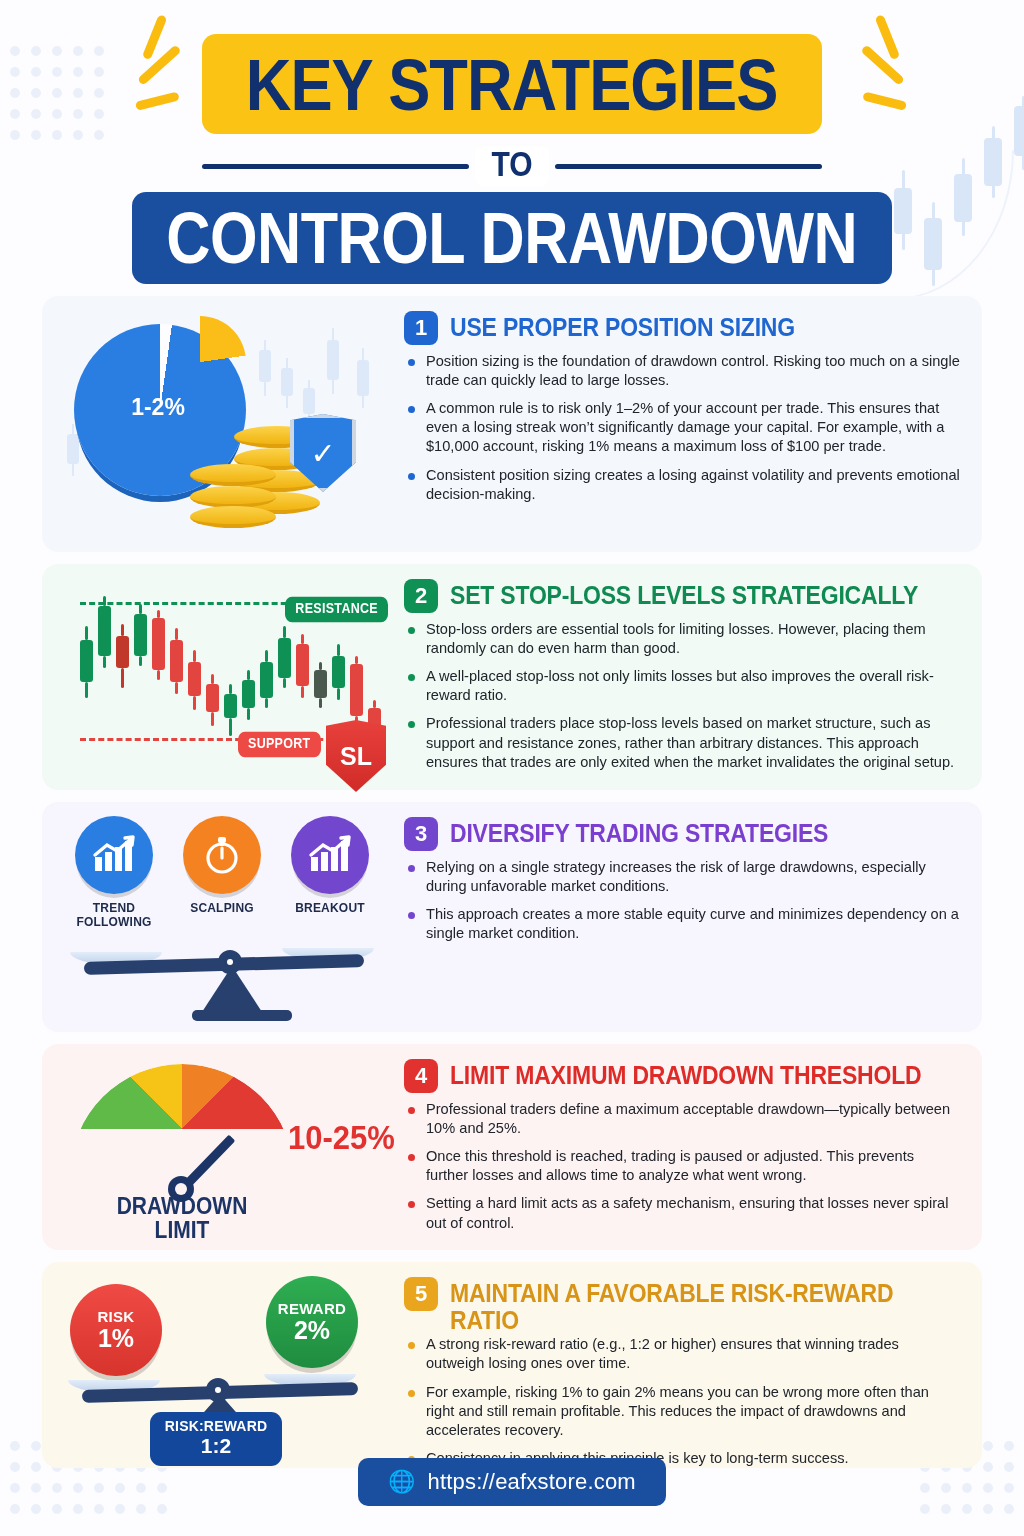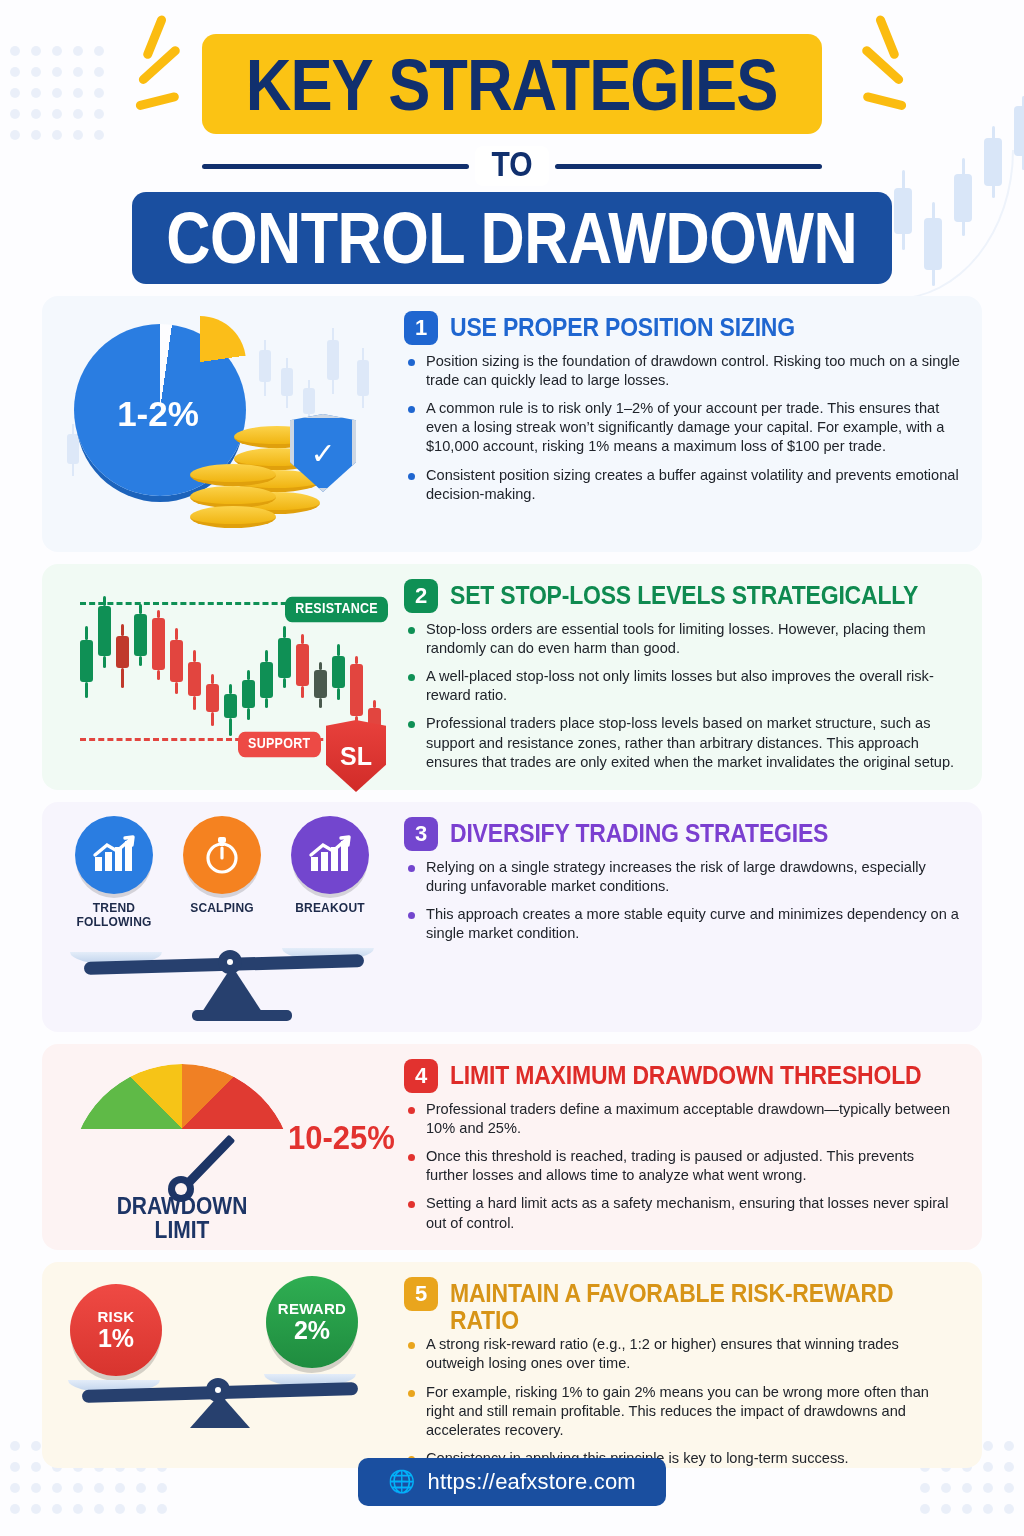--- a/index.html
+++ b/index.html
@@ -180,21 +180,21 @@
   #pie-slice {
     position: absolute; left: 112px; top: 20px;
     width: 92px; height: 92px;
     background: conic-gradient(from 0deg, #fbbe19 0deg 82deg, transparent 82deg 360deg);
     border-radius: 50%;
     clip-path: polygon(0 0, 100% 0, 100% 100%, 0 100%);
   }
   #pie-label {
     position: absolute; left: 56px; top: 98px;
     width: 120px; text-align: center;
-    color: #fff; font-size: 35px; font-weight: 800;
+    color: #fff; font-size: 23px; font-weight: 800;
   }
   .coin {
     position: absolute; width: 86px; height: 22px;
     border-radius: 50%;
     background: linear-gradient(#fcd34b, #f0b411);
     border-bottom: 4px solid #e0a00c;
   }
   .shield-blue {
     position: absolute; left: 248px; top: 118px;
     width: 66px; height: 78px;
@@ -522,21 +522,21 @@
     </div>
 
     <div class="body">
       <div class="head">
         <div class="num">1</div>
         <div class="sec-title">USE PROPER POSITION SIZING</div>
       </div>
       <ul class="bullets">
         <li>Position sizing is the foundation of drawdown control. Risking too much on a single trade can quickly lead to large losses.</li>
         <li>A common rule is to risk only 1–2% of your account per trade. This ensures that even a losing streak won’t significantly damage your capital. For example, with a $10,000 account, risking 1% means a maximum loss of $100 per trade.</li>
-        <li>Consistent position sizing creates a buffer against volatility and prevents emotional decision-making.</li>
+        <li>Consistent position sizing creates a losing against volatility and prevents emotional decision-making.</li>
       </ul>
     </div>
   </div>
 
   <div class="card" id="card2">
     <div class="art">
       <div id="chart2">
         <div class="line-dash" style="top:24px"></div>
         <div class="line-dash red" style="top:160px"></div>
 
@@ -724,20 +724,24 @@
         <div class="t">REWARD</div>
         <div class="v">2%</div>
       </div>
 
       <div class="pan" style="left:26px;top:118px"></div>
       <div class="pan" style="left:222px;top:112px"></div>
       <div class="beam" style="left:40px;top:124px;width:276px"></div>
       <div class="pivot" style="left:164px;top:116px"></div>
       <div class="fulcrum" style="left:148px;top:132px;border-bottom-width:34px"></div>
 
+      <div id="rr-badge">
+        <div class="t">RISK:REWARD</div>
+        <div class="v">1:2</div>
+      </div>
     </div>
 
     <div class="body">
       <div class="head">
         <div class="num">5</div>
         <div class="sec-title">MAINTAIN A FAVORABLE RISK-REWARD RATIO</div>
       </div>
       <ul class="bullets">
         <li>A strong risk-reward ratio (e.g., 1:2 or higher) ensures that winning trades outweigh losing ones over time.</li>
         <li>For example, risking 1% to gain 2% means you can be wrong more often than right and still remain profitable. This reduces the impact of drawdowns and accelerates recovery.</li>

